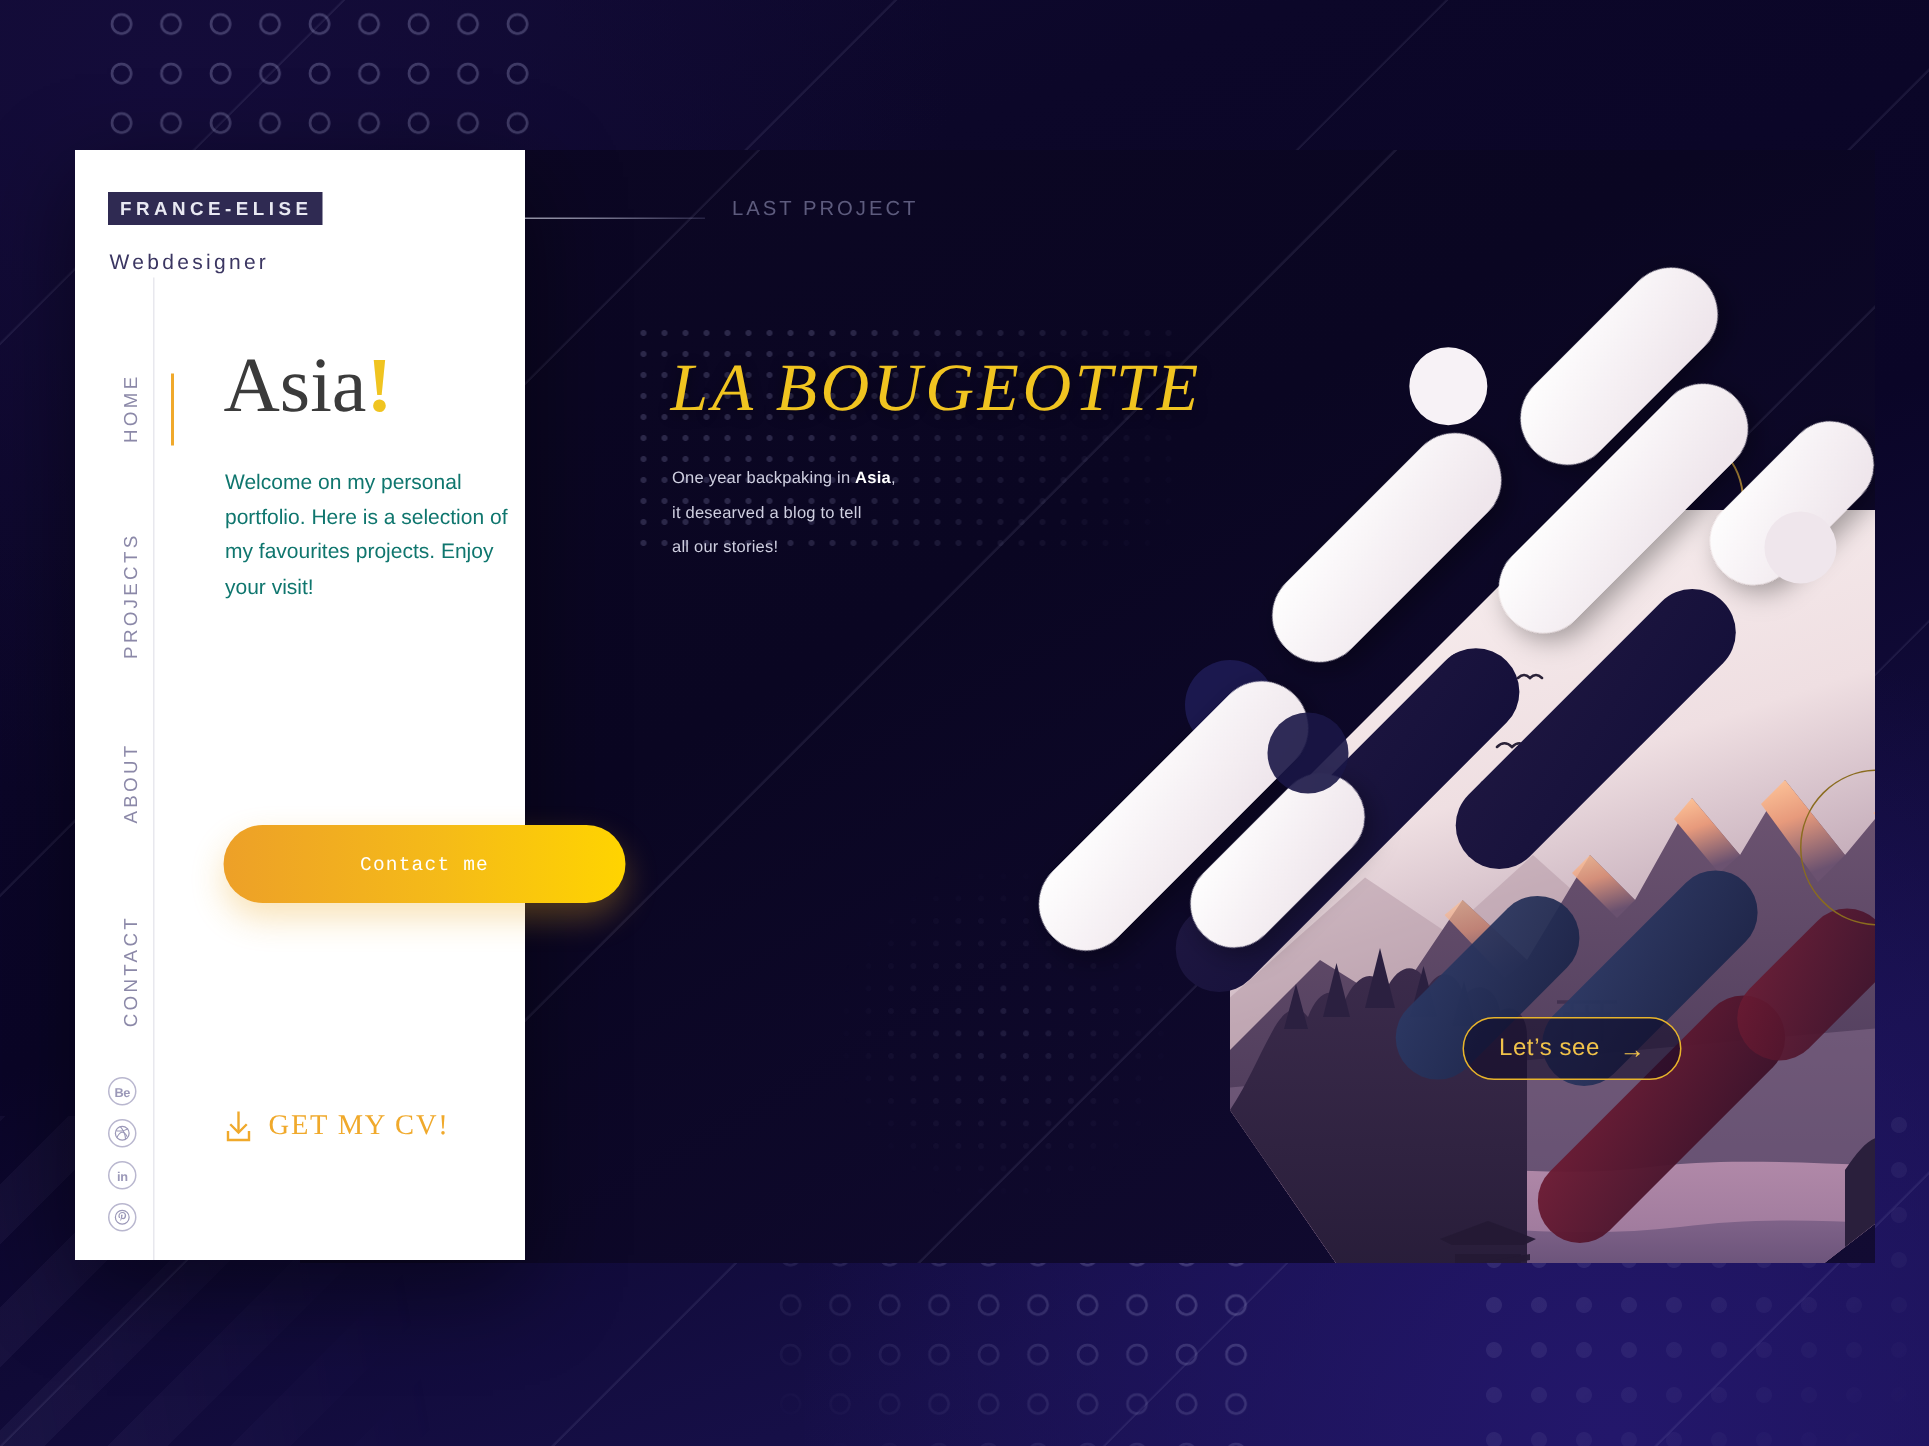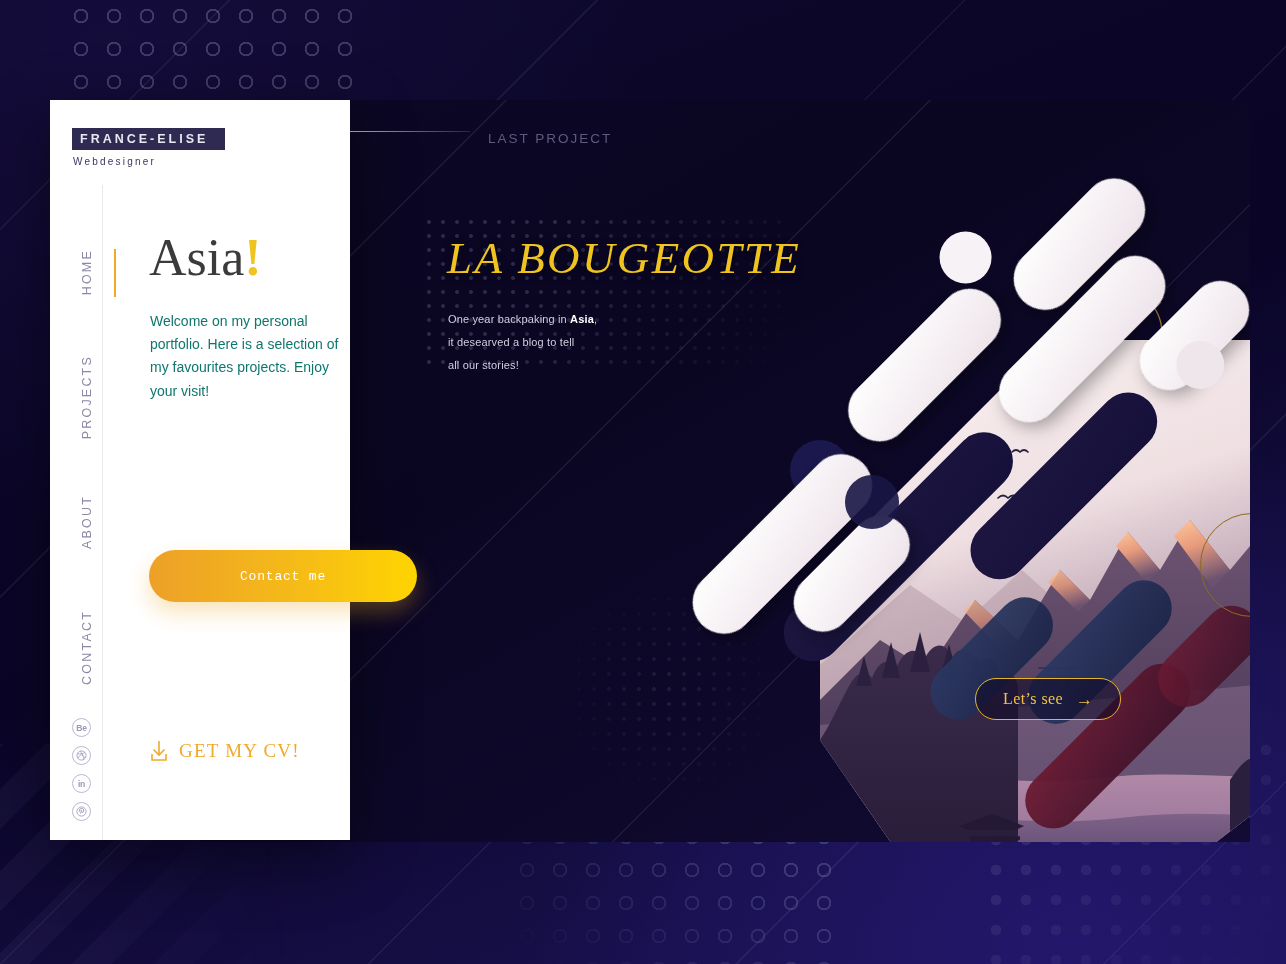--- a/index.html
+++ b/index.html
@@ -111,21 +111,21 @@
     position: absolute; left: 360px; top: 480px; width: 220px; height: 220px;
     background-image: radial-gradient(circle at 4px 4px, rgba(160,160,210,0.12) 1.8px, rgba(0,0,0,0) 2.2px);
     background-size: 15px 15px;
     -webkit-mask-image: radial-gradient(ellipse at 50% 50%, #000 10%, rgba(0,0,0,0) 75%);
             mask-image: radial-gradient(ellipse at 50% 50%, #000 10%, rgba(0,0,0,0) 75%);
   }
 
   
   .last-project {
     position: absolute; left: 130px; top: 31px;
-    display: flex; align-items: flex-start; gap: 0;
+    display: flex; align-items: flex-end; gap: 0;
   }
   .lp-rule { width: 140px; height: 1px; background: linear-gradient(90deg, #c9c9dd, rgba(120,120,165,.25)); }
   .lp-text {
     margin-left: 18px;
     font-size: 13.5px; letter-spacing: 2.0px; color: #5d5b7d; font-weight: 400;
   }
 
   
   .illus {
     position: absolute; left: 560px; top: 170px; width: 660px; height: 620px;
@@ -141,21 +141,21 @@
 
   .lets-see {
     position: absolute; left: 775px; top: 578px;
     width: 146px; height: 42px;
     border: 1.3px solid #e8b42b; border-radius: 21px;
     background: rgba(12,7,36,0.55);
     display: flex; align-items: center; justify-content: center; gap: 13px;
     cursor: pointer;
   }
   .lets-see-label {
-    font-family: Liberation Serif, serif;
+    font-family: Liberation Sans, sans-serif;
     font-size: 16px; color: #f0c24a; letter-spacing: .4px;
   }
   .lets-see-arrow { display: inline-block; color: #f0c24a; font-size: 17px; line-height: 1; }
 
   .proj-title {
     position: absolute; left: 247px; top: 132px;
     font-family: "Liberation Serif", serif;
     font-size: 45px; letter-spacing: 2.4px;
     color: #f0c420; font-weight: 400;
     text-shadow: 0 2px 10px rgba(0,0,0,.45);
@@ -173,25 +173,25 @@
     background: #ffffff;
     box-shadow: 0 18px 60px rgba(0,0,0,.45);
   }
   .brand {
     position: absolute; left: 22px; top: 28px;
   }
   .brand-name {
     display: inline-block;
     background: #2f2a52; color: #e8e8f2;
     font-size: 12.5px; letter-spacing: 3px; font-weight: 600;
-    padding: 4px 17px 4px 8px;
+    padding: 4px 7px 4px 8px;
   }
   .brand-role {
-    margin-top: 6px; margin-left: 1px;
-    font-size: 10px; letter-spacing: 2.2px; color: #3b3662; font-weight: 500;
+    margin-top: 16px; margin-left: 1px;
+    font-size: 14px; letter-spacing: 2.2px; color: #3b3662; font-weight: 500;
   }
 
   .nav-rail {
     position: absolute; left: 52px; top: 85px; width: 1px; height: 655px;
     background: #e8e8ee;
   }
   .nav {
     position: absolute; left: 20px; top: 110px; width: 34px;
   }
   .nav-item {

